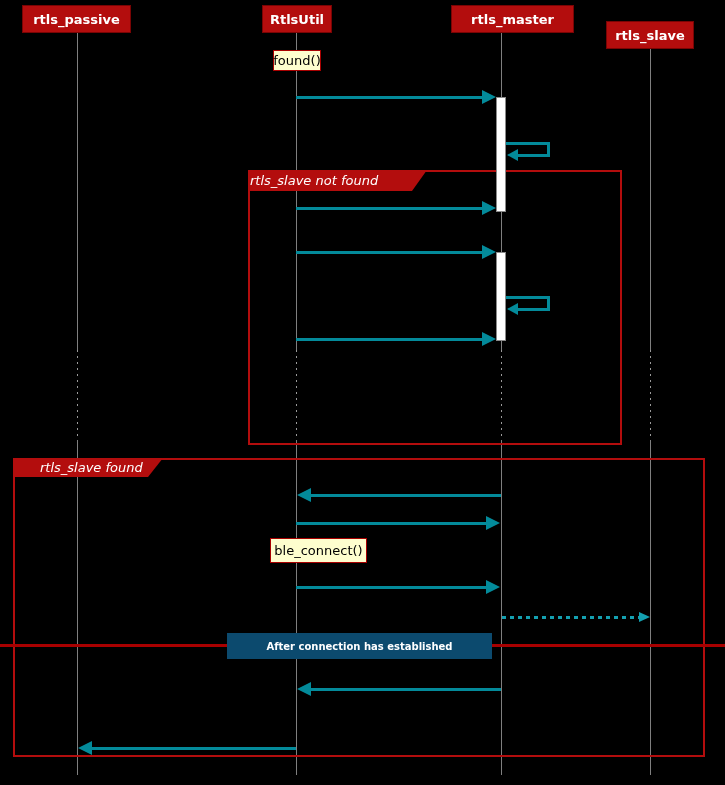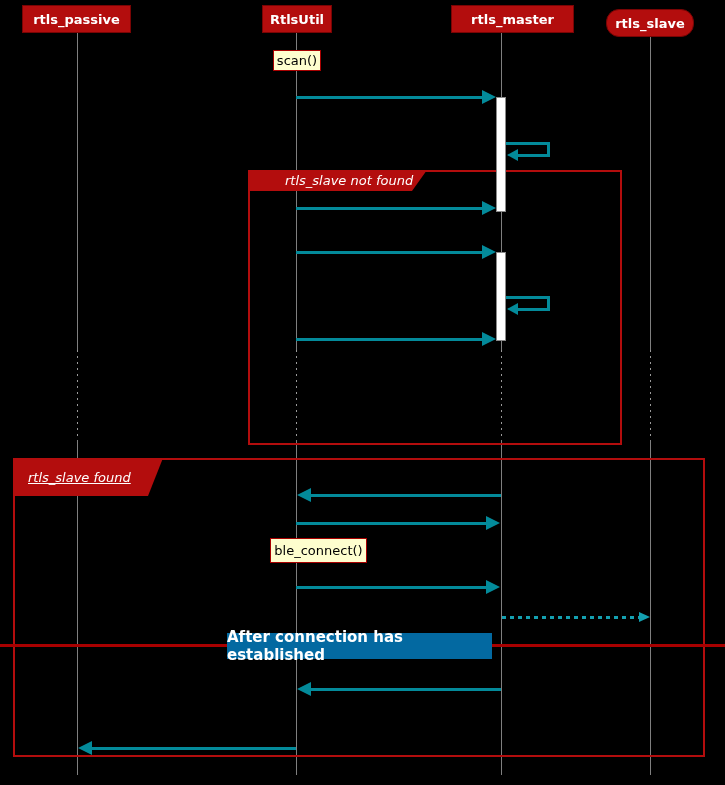--- a/index.html
+++ b/index.html
@@ -34,21 +34,21 @@
     border-left:14px solid #038a9a;border-top:7px solid transparent;border-bottom:7px solid transparent;}
   .head-left{position:absolute;width:0;height:0;
     border-right:14px solid #038a9a;border-top:7px solid transparent;border-bottom:7px solid transparent;}
   .head-left-sm{position:absolute;width:0;height:0;
     border-right:11px solid #038a9a;border-top:6px solid transparent;border-bottom:6px solid transparent;}
   .head-right-sm{position:absolute;width:0;height:0;
     border-left:11px solid #14a0b0;border-top:5px solid transparent;border-bottom:5px solid transparent;}
   .activation{position:absolute;width:10px;background:#ffffff;border:1px solid #8a8a8a;box-sizing:border-box;}
   .divider-line{position:absolute;left:0;width:725px;height:3px;background:#a80000;}
   .divider-box{
-    position:absolute;background:#0369a1;color:#ffffff;font-weight:bold;font-size:15px;
+    position:absolute;background:#0c4a6e;color:#ffffff;font-weight:bold;font-size:10px;
     display:flex;align-items:center;justify-content:center;box-sizing:border-box;
   }
 </style>
 </head>
 <body>
 
 <div class="canvas">
 
   
   <div class="lifeline" style="left:77px;top:33px;height:317px;"></div>
@@ -64,32 +64,32 @@
   <div class="lifeline" style="left:501px;top:440px;height:335px;"></div>
 
   <div class="lifeline" style="left:650px;top:33px;height:317px;"></div>
   <div class="lifeline-dotted" style="left:650px;top:350px;height:90px;"></div>
   <div class="lifeline" style="left:650px;top:440px;height:335px;"></div>
 
   
   <div class="participant" style="left:22px;top:5px;width:109px;">rtls_passive</div>
   <div class="participant" style="left:262px;top:5px;width:70px;">RtlsUtil</div>
   <div class="participant" style="left:451px;top:5px;width:123px;">rtls_master</div>
-  <div class="participant" style="left:606px;top:9px;width:88px;border-radius:13px;">rtls_slave</div>
+  <div class="participant" style="left:606px;top:21px;width:88px;">rtls_slave</div>
 
   
-  <div class="note" style="left:273px;top:50px;width:48px;height:21px;">scan()</div>
+  <div class="note" style="left:273px;top:50px;width:48px;height:21px;">found()</div>
 
   
   <div class="frame" style="left:248px;top:170px;width:374px;height:275px;"></div>
-  <div class="frame-label" style="left:248px;top:170px;width:179px;height:21px;padding-left:37px;">rtls_slave not found</div>
+  <div class="frame-label" style="left:248px;top:170px;width:179px;height:21px;padding-left:2px;">rtls_slave not found</div>
 
   
   <div class="frame" style="left:13px;top:458px;width:692px;height:299px;"></div>
-  <div class="frame-label" style="left:13px;top:458px;width:150px;height:38px;padding-left:15px;text-decoration:underline;">rtls_slave found</div>
+  <div class="frame-label" style="left:13px;top:458px;width:150px;height:19px;padding-left:27px;">rtls_slave found</div>
 
   
   <div class="activation" style="left:496px;top:97px;height:115px;"></div>
   <div class="activation" style="left:496px;top:252px;height:89px;"></div>
 
   
   <div class="msg-line" style="left:296px;top:96px;width:188px;"></div>
   <div class="head-right" style="left:482px;top:90px;"></div>
 
   

